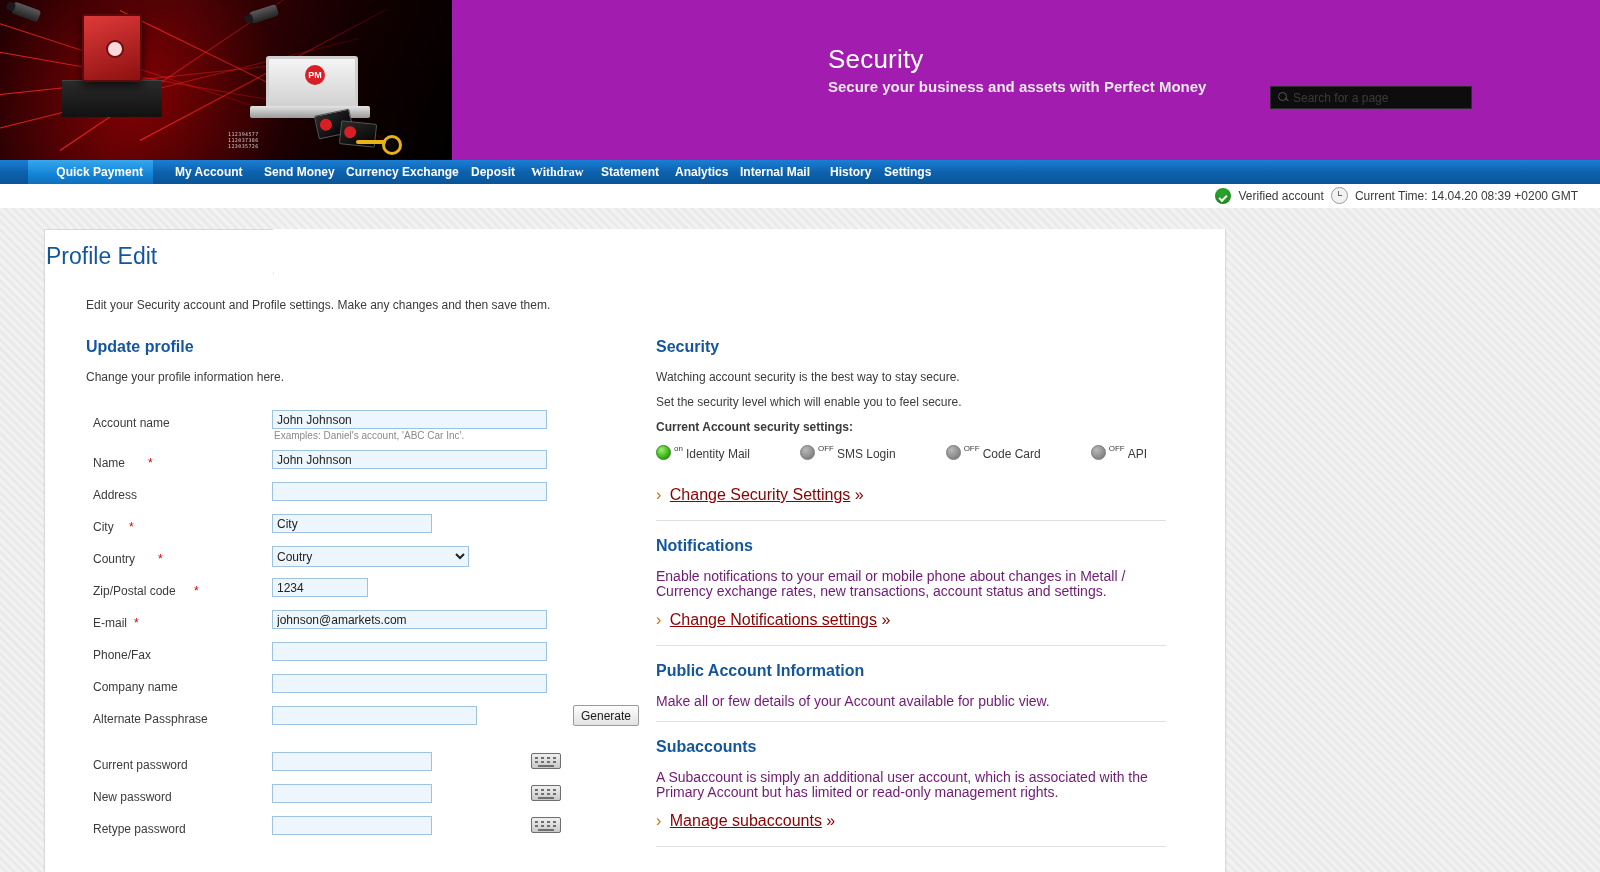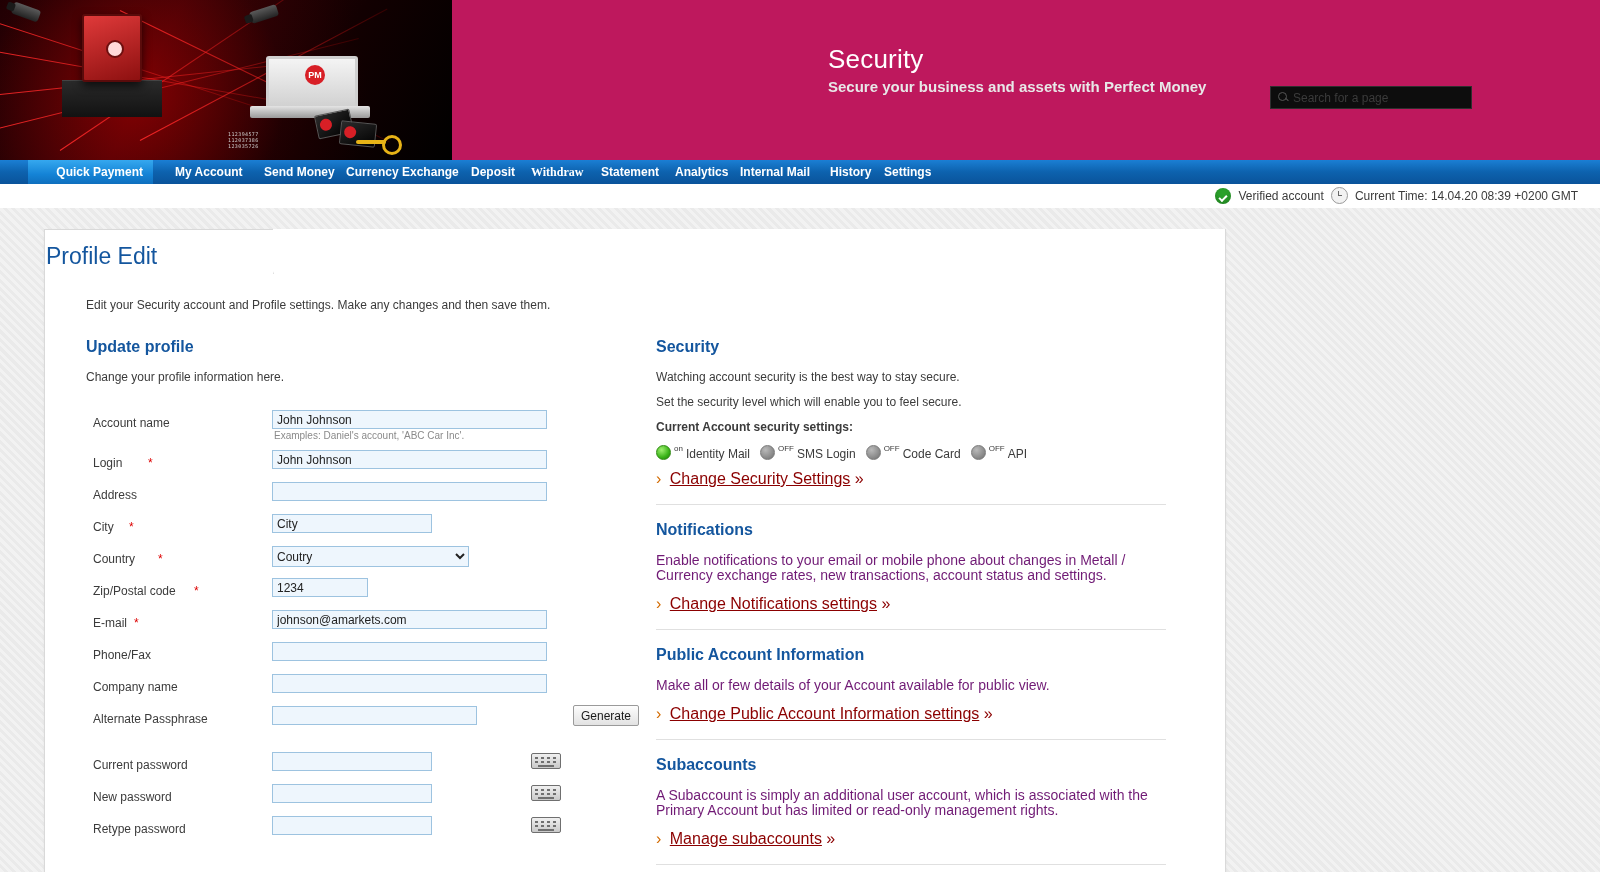--- a/index.html
+++ b/index.html
@@ -15,21 +15,21 @@
     overflow: hidden;
     background: #ffffff;
   }
 
   
   .banner {
     position: absolute;
     left: 0; top: 0;
     width: 1600px;
     height: 160px;
-    background: #be185d;
+    background: #a21caf;
     overflow: hidden;
   }
   .banner-art {
     position: absolute;
     left: 0; top: 0;
     width: 452px;
     height: 160px;
     background:
       radial-gradient(circle at 30% 60%, rgba(190,0,0,0.55) 0%, rgba(80,0,0,0.15) 45%, rgba(0,0,0,0) 70%),
       linear-gradient(115deg, #1a0003 0%, #3a0206 35%, #120001 70%, #000 100%);
@@ -404,23 +404,24 @@
     width: 3px; height: 2px;
   }
   .gap { height: 14px; }
 
   
   .r-line { font-size: 12px; color: #3b3b3b; margin-bottom: 11px; }
   .r-line.b { font-weight: bold; }
   .toggles {
     display: flex;
     align-items: flex-end;
-    margin: 6px 0 10px 0;
+    margin: 6px 0 26px 0;
     font-size: 12px;
     color: #3b3b3b;
+    gap: 40px;
   }
   .toggle {
     display: flex;
     align-items: flex-start;
     margin-right: 10px;
   }
   .led {
     width: 15px; height: 15px;
     border-radius: 50%;
     background: radial-gradient(circle at 35% 30%, #b9b9b9, #8d8d8d 60%, #6f6f6f 100%);
@@ -548,21 +549,21 @@
 
     <div style="height:14px"></div>
 
     <div class="form-row" style="height:40px;">
       <span class="form-label">Account name</span>
       <input class="txt w275" type="text" value="John Johnson" style="">
       <span class="hint">Examples: Daniel's account, 'ABC Car Inc'.</span>
     </div>
 
     <div class="form-row">
-      <span class="form-label">Login</span>
+      <span class="form-label">Name</span>
       <span class="req" style="position:absolute; left:62px; top:6px;">*</span>
       <input class="txt w275" type="text" value="John Johnson" style="">
     </div>
 
     <div class="form-row">
       <span class="form-label">Address</span>
       <input class="txt w275" type="text" value="" style="">
     </div>
 
     <div class="form-row">
@@ -704,25 +705,20 @@
         <span class="arrow">›</span>
         <a href="#">Change Notifications settings</a>
         <span>»</span>
       </div>
       <div class="hr"></div>
     </div>
 
     <div>
       <div class="sec-head">Public Account Information</div>
       <div class="r-para">Make all or few details of your Account available for public view.</div>
-      <div class="link-row">
-        <span class="arrow">›</span>
-        <a href="#">Change Public Account Information settings</a>
-        <span>»</span>
-      </div>
       <div class="hr"></div>
     </div>
 
     <div>
       <div class="sec-head">Subaccounts</div>
       <div class="r-para">A Subaccount is simply an additional user account, which is associated with the Primary Account but has limited or read-only management rights.</div>
       <div class="link-row">
         <span class="arrow">›</span>
         <a href="#">Manage subaccounts</a>
         <span>»</span>

